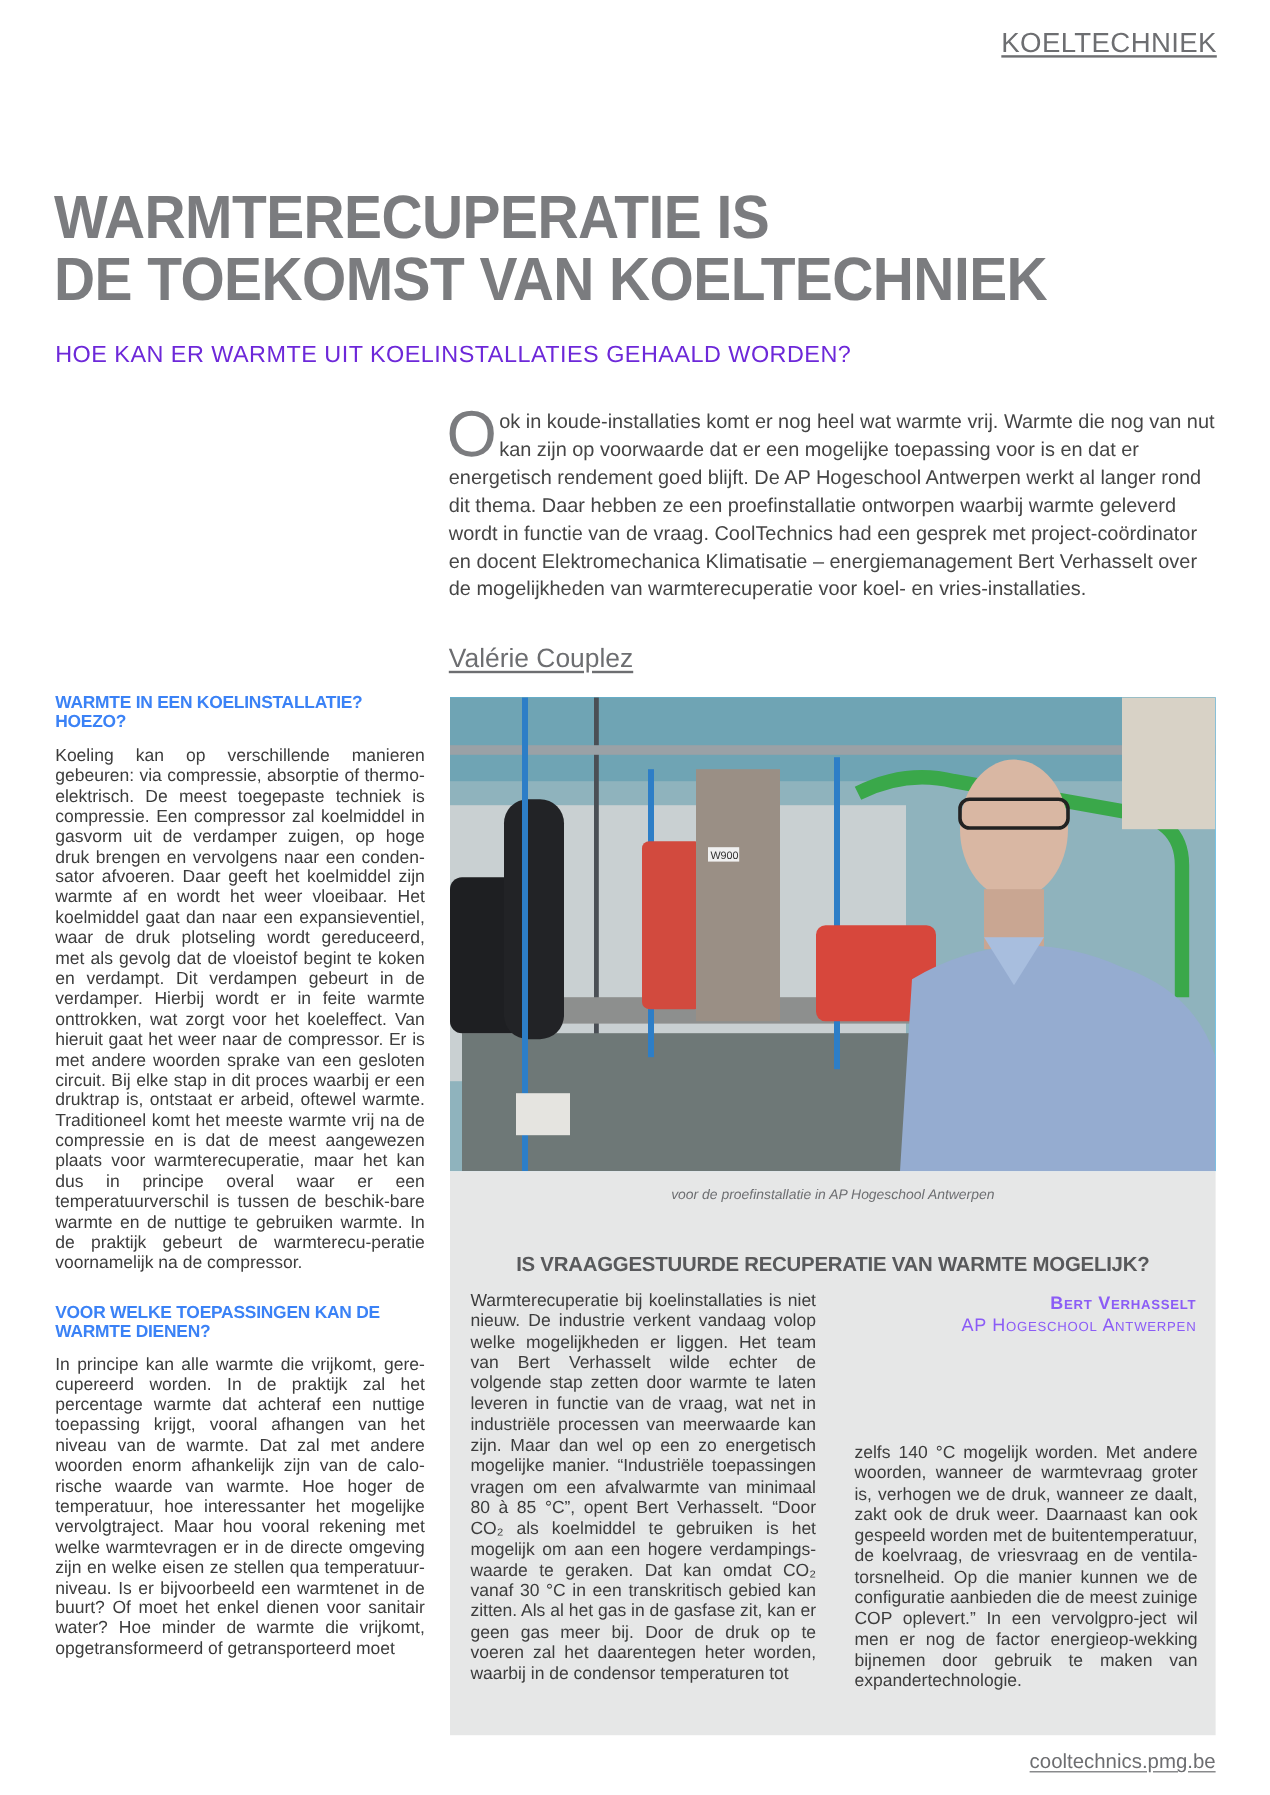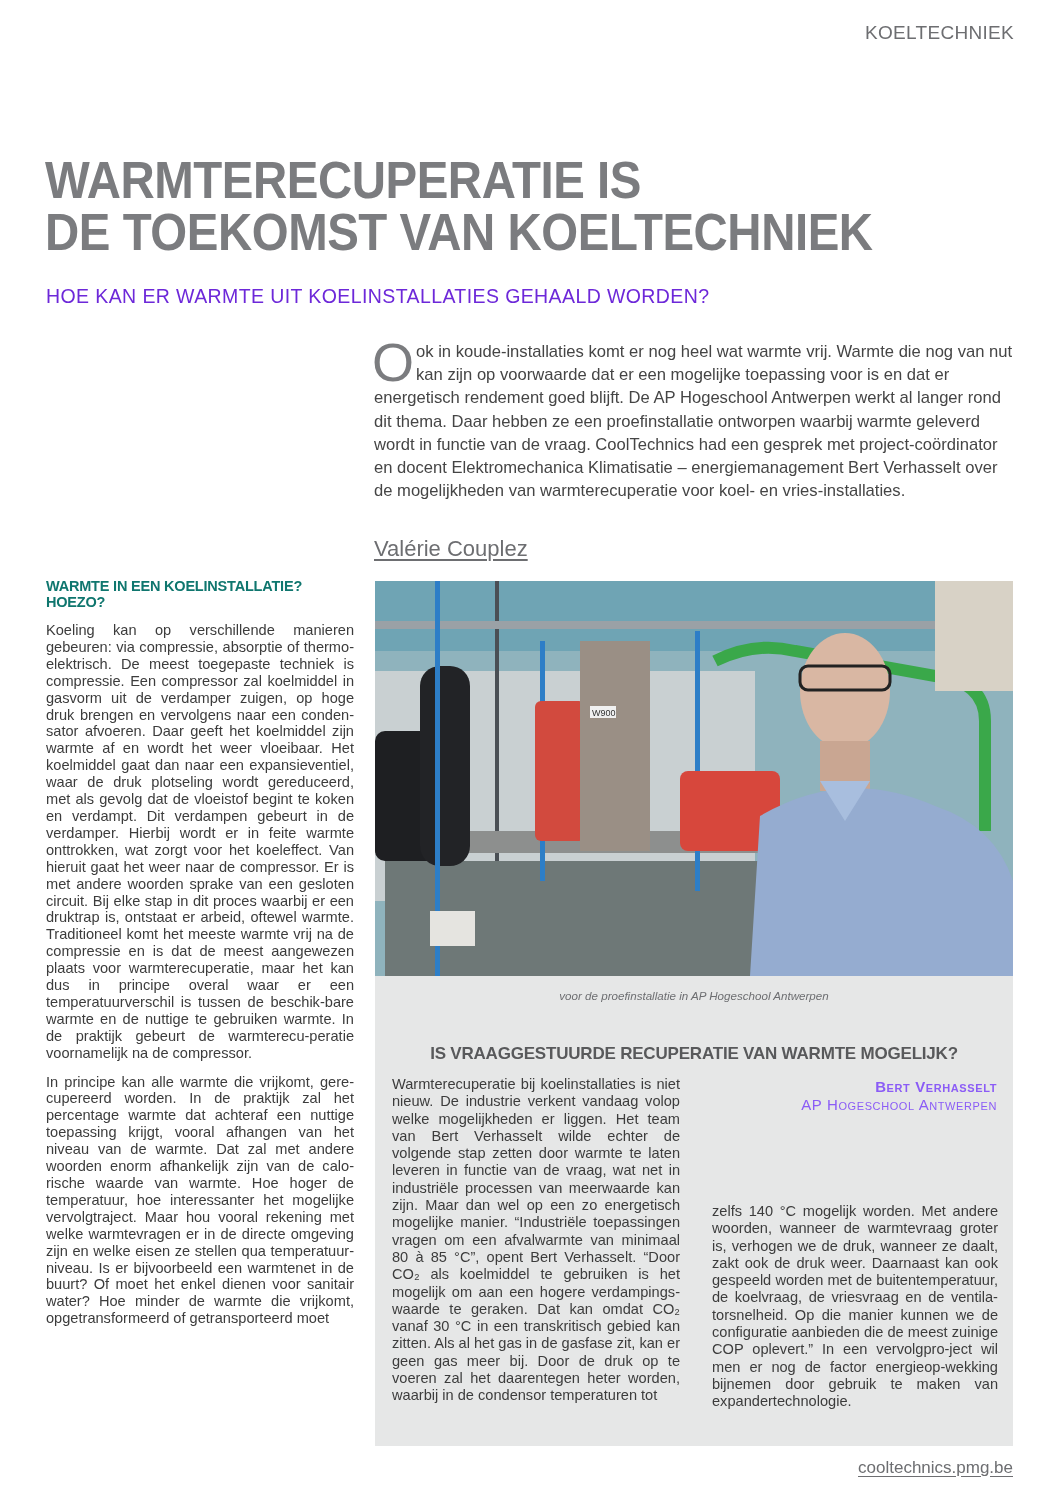--- a/index.html
+++ b/index.html
@@ -1,35 +1,35 @@
 <!DOCTYPE html>
 <html><head>
 <meta charset="utf-8">
 <style>
   html, body { margin:0; padding:0; background:#ffffff; }
   body { width:1058px; height:1496px; position:relative; overflow:hidden;
          font-family:"Liberation Sans", "DejaVu Sans", sans-serif; color:#3a3a3a; }
-  .section-tag { position:absolute; top:22px; right:44px; font-size:19px; color:#6d6e71;
-         text-underline-offset:3px; letter-spacing:0.3px; }
+  .section-tag { position:absolute; top:22px; right:44px; font-size:23px; color:#6d6e71;
+         text-decoration:underline; text-underline-offset:3px; letter-spacing:0.3px; }
   .headline { position:absolute; left:45px; top:155px; width:900px; margin:0;
          font-family:"Liberation Sans Narrow","Liberation Sans", sans-serif; font-weight:700;
          font-size:51px; line-height:52px; color:#7b7c7f; letter-spacing:-0.5px;
          transform:scaleX(0.93); transform-origin:left top; }
   .subhead { position:absolute; left:46px; top:285px; font-size:19.5px; color:#6d28d9;
          letter-spacing:0.4px; }
   .intro { position:absolute; left:374px; top:340px; width:640px; font-size:16.6px;
          line-height:23.2px; color:#454545; }
   .intro .dropcap { float:left; font-size:54px; line-height:44px; color:#7b7c7f;
          margin:0 2px -4px -2px; font-weight:400; }
   .byline { position:absolute; left:374px; top:536px; font-size:22px; color:#6d6e71;
          text-decoration:underline; text-underline-offset:3px; }
 
   .left-col { position:absolute; left:46px; top:578px; width:308px; }
   .left-col h3 { margin:0; font-size:14.5px; line-height:16px; font-weight:700;
-         color:#0f766e; letter-spacing:-0.2px; }
+         color:#3b82f6; letter-spacing:-0.2px; }
   .left-col p { margin:12px 0 0 0; font-size:14.6px; line-height:16.9px; text-align:justify;
          color:#3c3c3c; hyphens:manual; }
   .left-col h3.second { margin-top:24px; }
 
   .photo { position:absolute; left:375px; top:581px; width:638px; height:395px; overflow:hidden;
          background:#0ea5e9; }
   .gray-box { position:absolute; left:375px; top:976px; width:638px; height:470px; background:#e6e7e7; }
   .caption { position:absolute; left:375px; top:987px; width:638px; text-align:center;
          font-style:italic; font-size:11.6px; line-height:17px; color:#6d6e71; }
   .box-title { position:absolute; left:375px; top:1044px; width:638px; text-align:center;
@@ -65,20 +65,21 @@
 <div class="intro">
   <span class="dropcap">O</span>
   <span>ok in koude-installaties komt er nog heel wat warmte vrij. Warmte die nog van nut kan zijn op voorwaarde dat er een mogelijke toepassing voor is en dat er energetisch rendement goed blijft. De AP Hogeschool Antwerpen werkt al langer rond dit thema. Daar hebben ze een proefinstallatie ontworpen waarbij warmte geleverd wordt in functie van de vraag. CoolTechnics had een gesprek met project-coördinator en docent Elektromechanica Klimatisatie – energiemanagement Bert Verhasselt over de mogelijkheden van warmterecuperatie voor koel- en vries-installaties.</span>
 </div>
 
 <div class="byline">Valérie Couplez</div>
 
 <div class="left-col">
   <h3>WARMTE IN EEN KOELINSTALLATIE? HOEZO?</h3>
   <p>Koeling kan op verschillende manieren gebeuren: via compressie, absorptie of thermo-elektrisch. De meest toegepaste techniek is compressie. Een compressor zal koelmiddel in gasvorm uit de verdamper zuigen, op hoge druk brengen en vervolgens naar een conden-sator afvoeren. Daar geeft het koelmiddel zijn warmte af en wordt het weer vloeibaar. Het koelmiddel gaat dan naar een expansieventiel, waar de druk plotseling wordt gereduceerd, met als gevolg dat de vloeistof begint te koken en verdampt. Dit verdampen gebeurt in de verdamper. Hierbij wordt er in feite warmte onttrokken, wat zorgt voor het koeleffect. Van hieruit gaat het weer naar de compressor. Er is met andere woorden sprake van een gesloten circuit. Bij elke stap in dit proces waarbij er een druktrap is, ontstaat er arbeid, oftewel warmte. Traditioneel komt het meeste warmte vrij na de compressie en is dat de meest aangewezen plaats voor warmterecuperatie, maar het kan dus in principe overal waar er een temperatuurverschil is tussen de beschik-bare warmte en de nuttige te gebruiken warmte. In de praktijk gebeurt de warmterecu-peratie voornamelijk na de compressor.</p>
+  <h3 class="second">VOOR WELKE TOEPASSINGEN KAN DE WARMTE DIENEN?</h3>
   <p>In principe kan alle warmte die vrijkomt, gere-cupereerd worden. In de praktijk zal het percentage warmte dat achteraf een nuttige toepassing krijgt, vooral afhangen van het niveau van de warmte. Dat zal met andere woorden enorm afhankelijk zijn van de calo-rische waarde van warmte. Hoe hoger de temperatuur, hoe interessanter het mogelijke vervolgtraject. Maar hou vooral rekening met welke warmtevragen er in de directe omgeving zijn en welke eisen ze stellen qua temperatuur-niveau. Is er bijvoorbeeld een warmtenet in de buurt? Of moet het enkel dienen voor sanitair water? Hoe minder de warmte die vrijkomt, opgetransformeerd of getransporteerd moet</p>
 </div>
 
 <div class="photo">
   <svg width="638" height="395" viewBox="0 0 638 395" xmlns="http://www.w3.org/2000/svg">
     <rect x="0" y="0" width="638" height="395" fill="#8fb3bd"></rect>
     <rect x="0" y="0" width="638" height="70" fill="#6fa4b4"></rect>
     <rect x="0" y="90" width="380" height="230" fill="#c9d0d2"></rect>
     <rect x="120" y="0" width="4" height="395" fill="#4a4f55"></rect>
     <rect x="0" y="40" width="638" height="8" fill="#9aa1a6"></rect>

